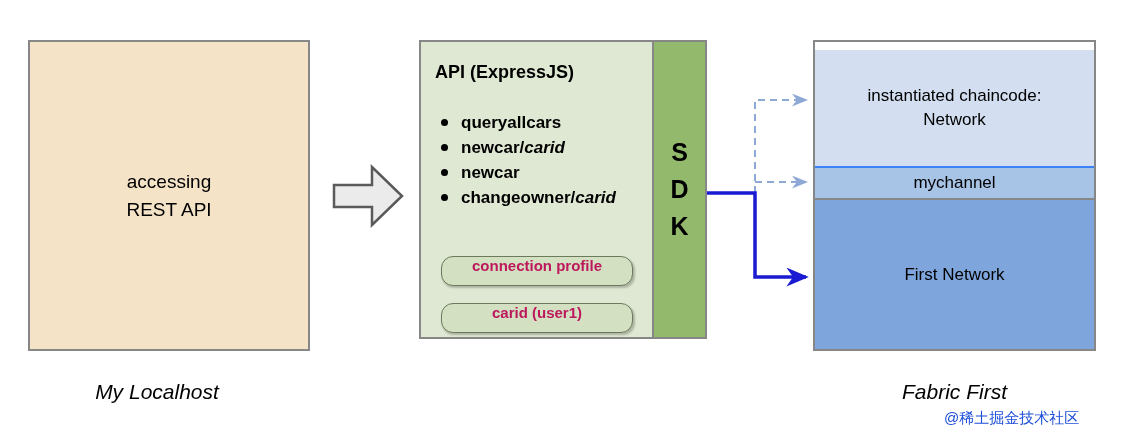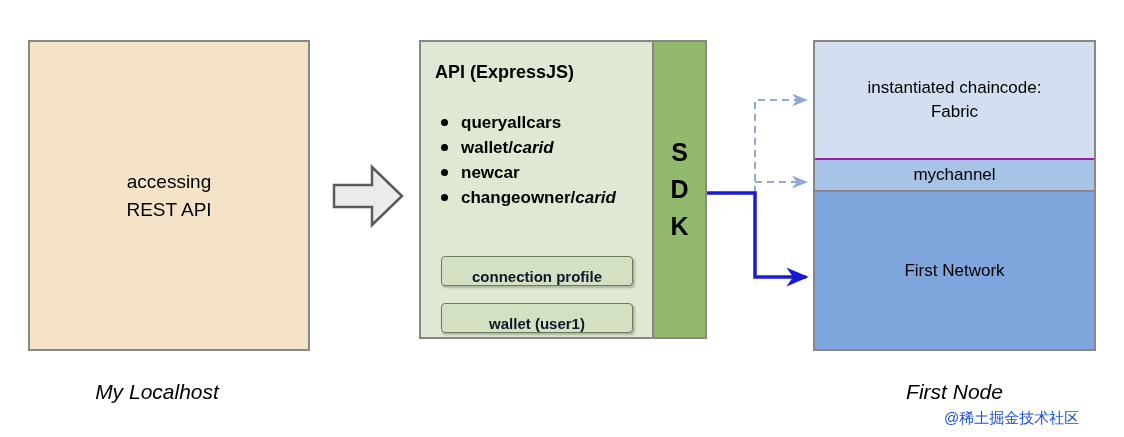--- a/index.html
+++ b/index.html
@@ -104,27 +104,27 @@
   }
   .endpoint-param { font-style: italic; }
 
   .pill {
     position: absolute;
     left: 20px;
     width: 192px;
     height: 30px;
     background: #d3e0c2;
     border: 1.5px solid #6b7a5c;
-    border-radius: 4px;
-    box-sizing: border-box;
-    display: flex;
-    align-items: flex-end;
+    border-radius: 12px;
+    box-sizing: border-box;
+    display: flex;
+    align-items: flex-start;
     justify-content: center;
     font-size: 15px;
-    color: #0f172a;
+    color: #be185d;
     box-shadow: 1.5px 2px 2px rgba(0,0,0,0.22);
   }
   #pill-connection-profile { top: 214px; }
   #pill-wallet { top: 261px; }
 
   #sdk-column {
     position: absolute;
     right: 0;
     top: 0;
     width: 51px;
@@ -159,21 +159,22 @@
     align-items: center;
     justify-content: center;
     text-align: center;
     font-size: 17px;
     color: #000;
     line-height: 1.4;
   }
   #fabric-chaincode {
     height: 118px;
     background: #d3dff0;
-    border-bottom: 2px solid #a21caf;
+    border-bottom: 2px solid #3b82f6;
+    margin-top: 8px;
   }
   #fabric-mychannel {
     height: 32px;
     background: #a7c3e6;
     border-bottom: 2px solid #878787;
   }
   #fabric-network {
     flex: 1;
     background: #7fa6dc;
   }
@@ -225,45 +226,45 @@
   <svg id="flow-arrow" viewBox="0 0 72 66">
     <polygon points="2,22 40,22 40,4 70,33 40,62 40,44 2,44" fill="#ebebeb" stroke="#5a5a5a" stroke-width="2.5" stroke-linejoin="miter"></polygon>
   </svg>
 
   <div id="api-panel">
     <div id="api-body">
       <div id="api-title">API (ExpressJS)</div>
 
       <ul id="endpoint-list">
         <li><span>queryallcars</span><span class="endpoint-param"></span></li>
-        <li><span>wallet/</span><span class="endpoint-param">carid</span></li>
+        <li><span>newcar/</span><span class="endpoint-param">carid</span></li>
         <li><span>newcar</span><span class="endpoint-param"></span></li>
         <li><span>changeowner/</span><span class="endpoint-param">carid</span></li>
       </ul>
 
       <div class="pill" id="pill-connection-profile">
         <span>connection profile</span>
       </div>
       <div class="pill" id="pill-wallet">
-        <span>wallet (user1)</span>
+        <span>carid (user1)</span>
       </div>
     </div>
 
     <div id="sdk-column">
       <span>S</span>
       <span>D</span>
       <span>K</span>
     </div>
   </div>
 
   <div id="fabric-panel">
     <div class="fabric-section" id="fabric-chaincode">
       <div>
         <div>instantiated chaincode:</div>
-        <div>Fabric</div>
+        <div>Network</div>
       </div>
     </div>
     <div class="fabric-section" id="fabric-mychannel">
       <span>mychannel</span>
     </div>
     <div class="fabric-section" id="fabric-network">
       <span>First Network</span>
     </div>
   </div>
 
@@ -277,17 +278,17 @@
       </marker>
     </defs>
 
     <path d="M707,193 L755,193 L755,100 L806,100" fill="none" stroke="#8fa9d6" stroke-width="2" stroke-dasharray="7,5" marker-end="url(#arrow-dashed)"></path>
     <path d="M755,182 L806,182" fill="none" stroke="#8fa9d6" stroke-width="2" stroke-dasharray="7,5" marker-end="url(#arrow-dashed)"></path>
 
     <path d="M707,193 L755,193 L755,277 L806,277" fill="none" stroke="#1a1ad2" stroke-width="3.5" marker-end="url(#arrow-solid)"></path>
   </svg>
 
   <div class="caption" id="caption-localhost">My Localhost</div>
-  <div class="caption" id="caption-fabric">First Node</div>
+  <div class="caption" id="caption-fabric">Fabric First</div>
 
   <div id="watermark">@稀土掘金技术社区</div>
 
 </div>
 
 </body></html>

